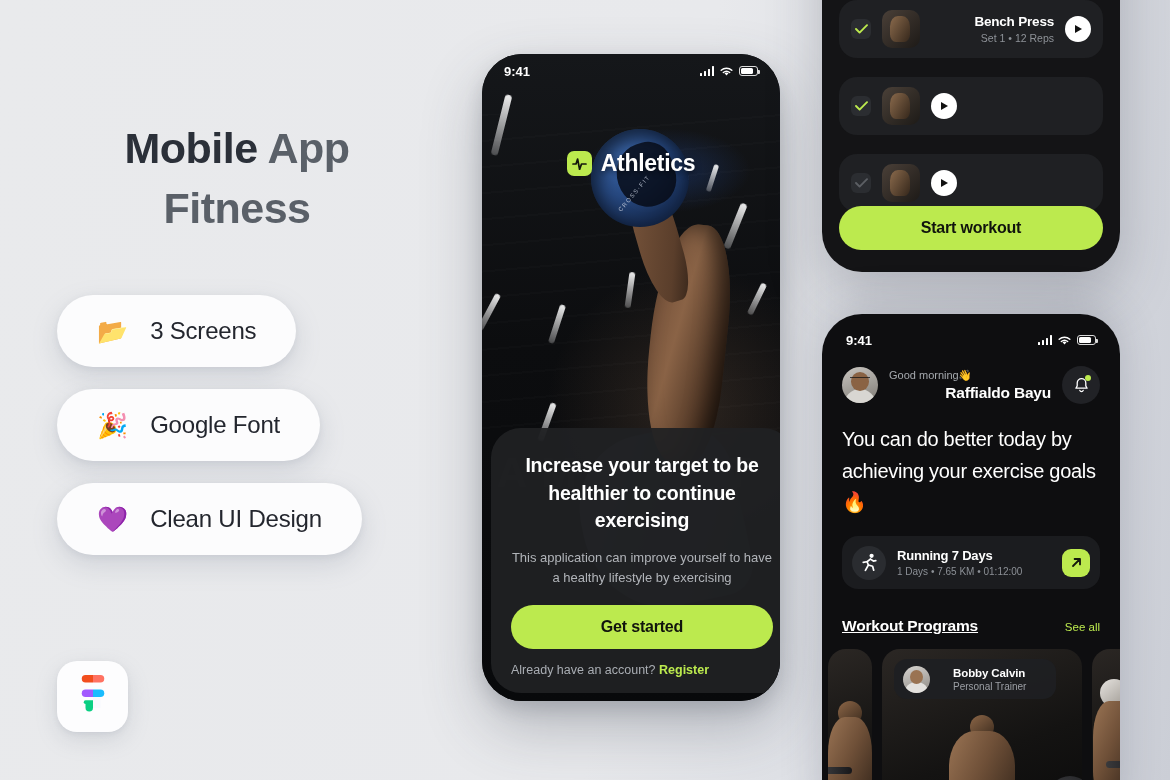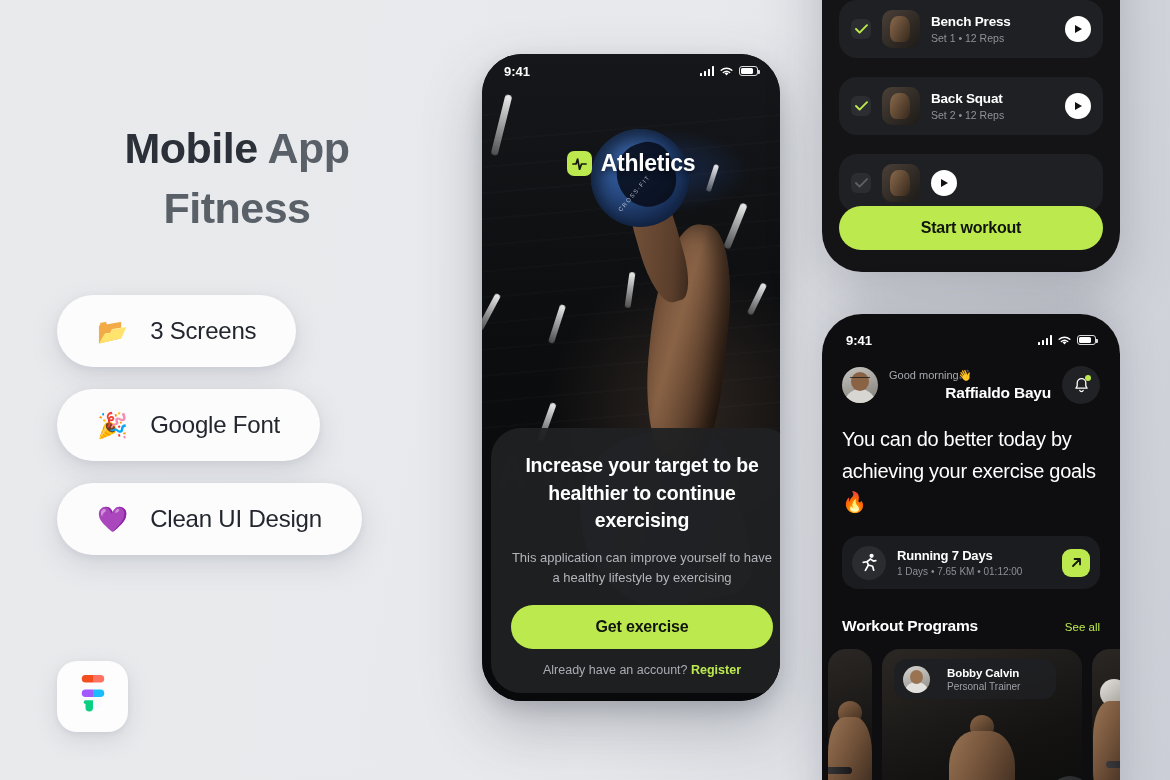--- a/index.html
+++ b/index.html
@@ -98,37 +98,37 @@
     background:rgba(32,33,35,.94);border-radius:30px;padding:24px 20px 16px;z-index:7;
   }
   .onb-head{color:#fff;font-size:19.5px;font-weight:700;line-height:1.42;text-align:center;
     letter-spacing:-0.2px;}
   .onb-sub{color:#B1B4B9;font-size:13px;line-height:1.5;text-align:center;margin-top:13px;}
   .cta{
     margin-top:18px;background:#BCEA4E;border:none;border-radius:30px;width:100%;height:44px;
     font-family:"Liberation Sans",sans-serif;font-size:16px;font-weight:700;color:#11140d;
     letter-spacing:-0.2px;cursor:pointer;
   }
-  .onb-foot{margin-top:14px;text-align:center;font-size:12.5px;color:#A9ADB3;}
+  .onb-foot{margin-top:14px;text-align:left;font-size:12.5px;color:#A9ADB3;}
   .onb-foot b{color:#BCEA4E;font-weight:700;}
 
   
   .phone-tr{
     position:absolute;left:822px;top:-150px;width:298px;height:422px;
     border-radius:0 0 40px 40px;background:#141416;overflow:hidden;
     box-shadow:0 24px 54px rgba(60,66,80,.28);
   }
   .phone-br{
     position:absolute;left:822px;top:314px;width:298px;height:500px;
     border-radius:40px 40px 0 0;background:#0E0E10;overflow:hidden;
     box-shadow:0 -8px 40px rgba(60,66,80,.22);
   }
 
   
-  .ex-wrap{position:absolute;left:17px;top:150px;right:17px;}
+  .ex-wrap{position:absolute;left:17px;top:150px;right:17px;text-align:right;}
   .ex-row{
     background:#1F2023;border-radius:18px;height:58px;margin-bottom:19px;
     display:flex;align-items:center;padding:0 12px;gap:11px;
   }
   .ex-check{width:20px;height:20px;border-radius:6px;background:#2B2D31;
     display:flex;align-items:center;justify-content:center;flex:0 0 auto;}
   .ex-thumb{width:38px;height:38px;border-radius:10px;flex:0 0 auto;overflow:hidden;position:relative;
     background:linear-gradient(135deg,#4a4038,#1d1a17);}
   .ex-thumb i{position:absolute;left:8px;top:6px;width:20px;height:26px;border-radius:40% 40% 30% 30%;
     background:linear-gradient(120deg,#8a6a4c,#35271b);display:block;}
@@ -171,39 +171,39 @@
   .run-ico{width:34px;height:34px;border-radius:50%;background:#2A2C30;flex:0 0 auto;
     display:flex;align-items:center;justify-content:center;}
   .run-meta{flex:1 1 auto;}
   .run-title{color:#fff;font-size:13px;font-weight:700;letter-spacing:-0.2px;}
   .run-sub{color:#8C9096;font-size:10px;margin-top:3px;}
   .run-go{width:28px;height:28px;border-radius:9px;background:#BCEA4E;flex:0 0 auto;
     display:flex;align-items:center;justify-content:center;}
 
   .sec-head{position:absolute;left:20px;top:303px;right:20px;display:flex;align-items:baseline;
     justify-content:space-between;}
-  .sec-title{color:#fff;font-size:15.5px;font-weight:700;letter-spacing:-0.2px;}
+  .sec-title{color:#fff;font-size:15.5px;font-weight:700;letter-spacing:-0.2px;text-decoration:underline;}
   .sec-link{color:#BCEA4E;font-size:11.5px;font-weight:400;cursor:pointer;}
 
   .carousel{position:absolute;left:0;top:335px;right:0;height:165px;display:flex;gap:10px;padding:0 6px;}
   .prog-card{border-radius:18px;overflow:hidden;position:relative;flex:0 0 auto;
     background:linear-gradient(160deg,#2b2724 0%,#141312 60%,#0b0b0b 100%);}
   .prog-card.side{width:44px;}
   .prog-card.main{width:200px;}
   .pc-body{position:absolute;left:50%;top:46px;transform:translateX(-50%);
     width:66px;height:95px;border-radius:38% 38% 26% 26%;
     background:linear-gradient(115deg,#9a7454 0%,#6f5038 45%,#2f2218 100%);}
   .pc-head{position:absolute;left:50%;top:30px;transform:translateX(-50%);width:24px;height:24px;
     border-radius:50%;background:linear-gradient(140deg,#8c6647,#3a2a1d);}
   .pc-bar{position:absolute;left:8px;bottom:14px;right:8px;height:7px;border-radius:4px;
     background:linear-gradient(90deg,#3a3a3c,#17171a);}
   .pc-plate{position:absolute;right:-10px;bottom:-6px;width:44px;height:44px;border-radius:50%;
     background:radial-gradient(circle at 38% 34%,#3c3d40,#141416);}
   .trainer-chip{position:absolute;left:12px;top:10px;right:26px;height:40px;background:rgba(30,31,34,.93);
-    border-radius:13px;display:flex;align-items:center;gap:17px;padding:0 9px;z-index:4;}
+    border-radius:13px;display:flex;align-items:center;gap:23px;padding:0 9px;z-index:4;}
   .tc-av{width:27px;height:27px;border-radius:50%;flex:0 0 auto;overflow:hidden;position:relative;
     background:linear-gradient(160deg,#d7d4d0,#8d8984);}
   .tc-av .f{position:absolute;left:7px;top:4px;width:13px;height:14px;border-radius:50%;background:#9a7352;}
   .tc-av .b{position:absolute;left:1px;bottom:-1px;width:25px;height:12px;border-radius:12px 12px 0 0;
     background:#e3e1de;}
   .tc-name{color:#fff;font-size:11.5px;font-weight:700;letter-spacing:-0.1px;}
   .tc-role{color:#9C9FA5;font-size:10px;margin-top:2px;}
 
   
   .bars{display:flex;align-items:flex-end;gap:1.6px;height:10px;}
@@ -298,21 +298,21 @@
       <svg width="15" height="13" viewBox="0 0 15 13">
           <path d="M1 7h3l1.6-5 2 10.5L9.5 7H14" stroke="#12160c" stroke-width="1.7" fill="none" stroke-linejoin="round" stroke-linecap="round"></path>
         </svg>
     </span>
     <span class="brand-name">Athletics</span>
   </div>
 
   <div class="onb-card">
     <div class="onb-head">Increase your target to be healthier to continue exercising</div>
     <div class="onb-sub">This application can improve yourself to have a healthy lifestyle by exercising</div>
-    <button class="cta">Get exercise</button>
+    <button class="cta">Get started</button>
     <div class="onb-foot">
       <span>Already have an account? </span><b>Register</b>
     </div>
   </div>
 </div>
 
 <div class="phone-tr">
   <div class="ex-wrap">
 
     <div class="ex-row">
@@ -337,24 +337,20 @@
 
     <div class="ex-row">
       <span class="ex-check">
         <svg width="13" height="10" viewBox="0 0 13 10">
             <path d="M1 5l3.6 3.6L12 1.2" stroke="#BCEA4E" stroke-width="1.9" fill="none" stroke-linecap="round" stroke-linejoin="round"></path>
           </svg>
       </span>
       <span class="ex-thumb">
           <i></i>
         </span>
-      <span class="ex-meta">
-        <span class="ex-title" style="display:block">Back Squat</span>
-        <span class="ex-sub" style="display:block">Set 2  •  12 Reps</span>
-      </span>
       <span class="ex-play">
         <svg width="9" height="10" viewBox="0 0 9 10">
             <path d="M1 1l7 4-7 4z" fill="#111"></path>
           </svg>
       </span>
     </div>
 
     <div class="ex-row">
       <span class="ex-check">
         <svg width="13" height="10" viewBox="0 0 13 10">

